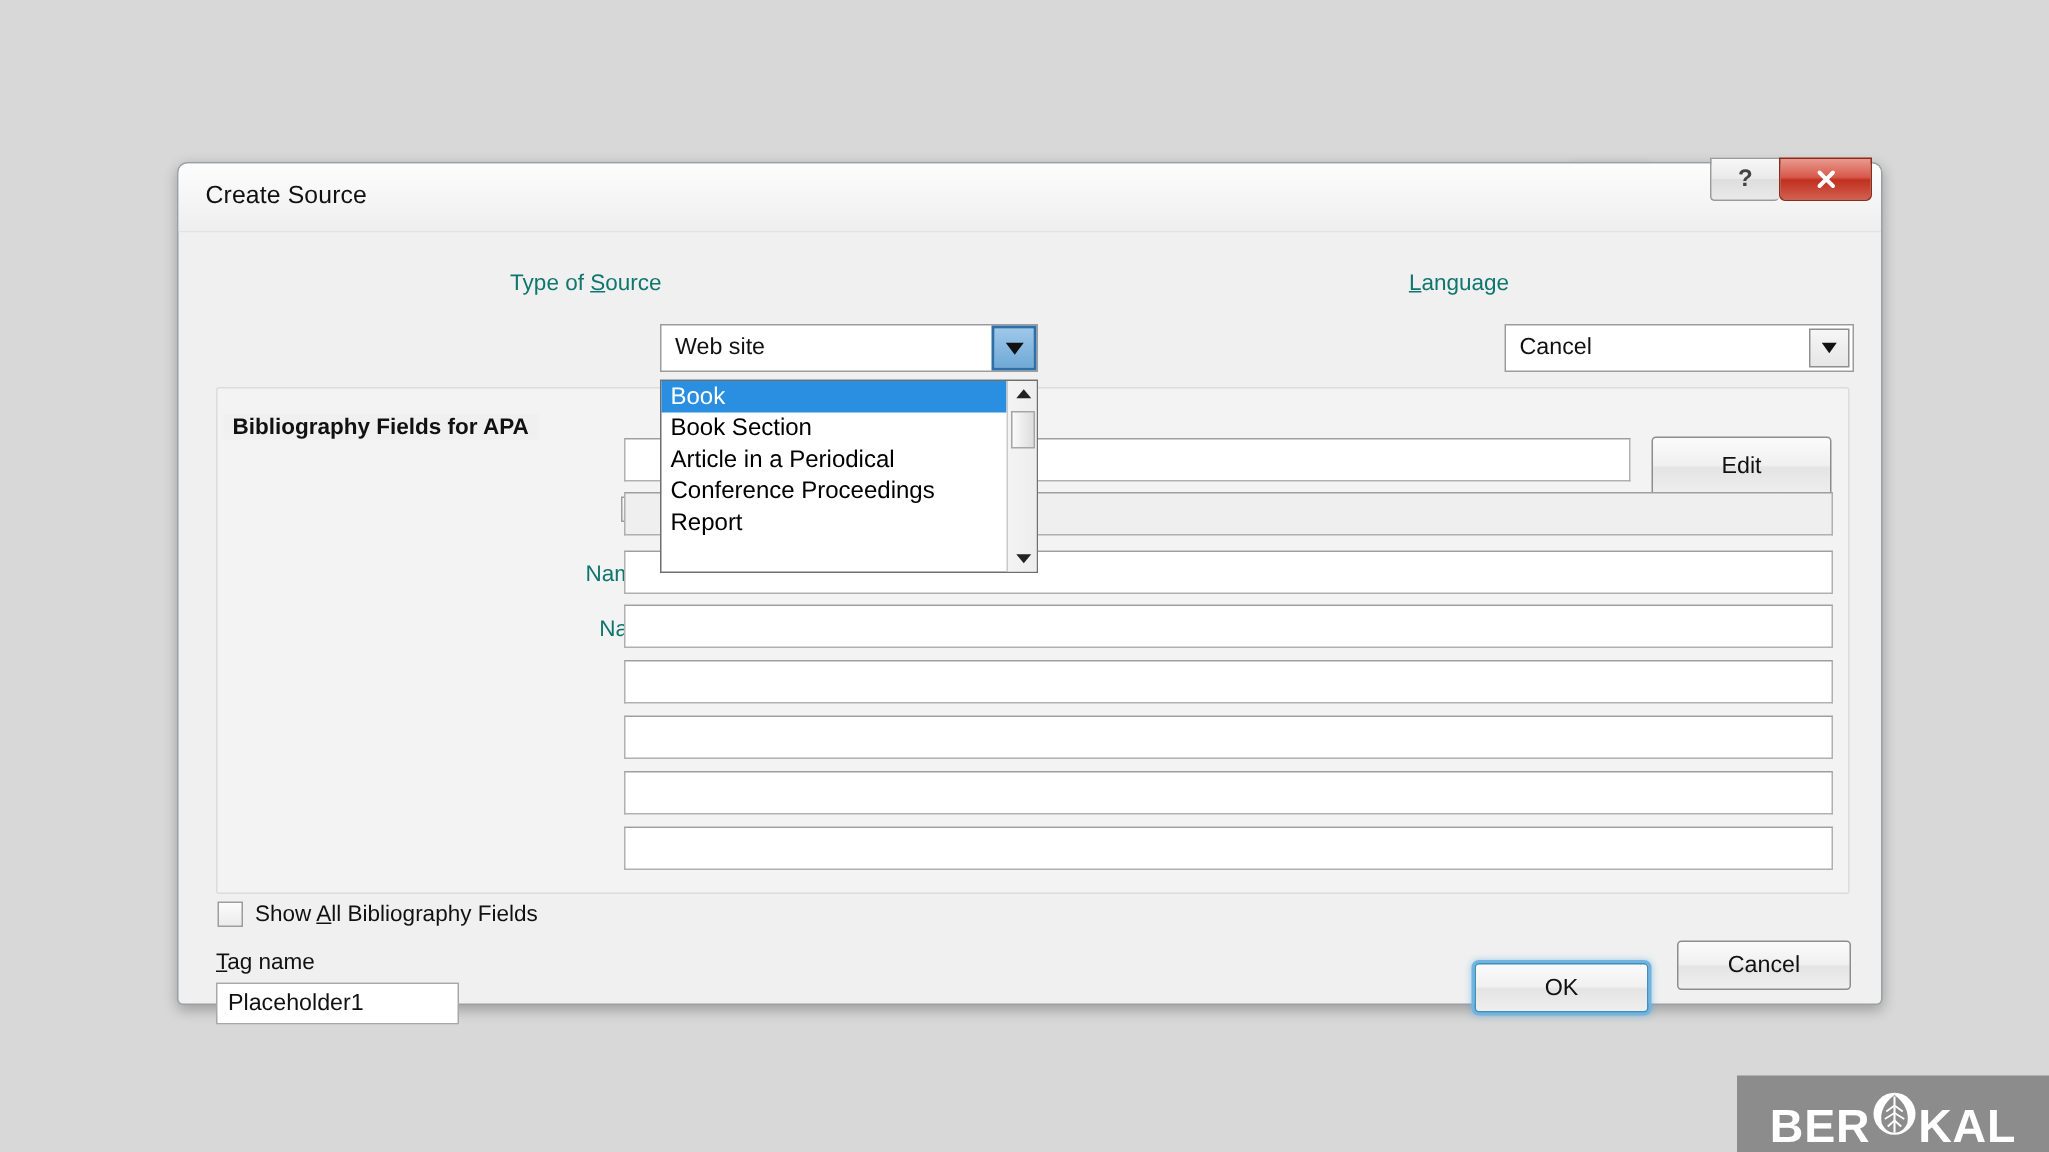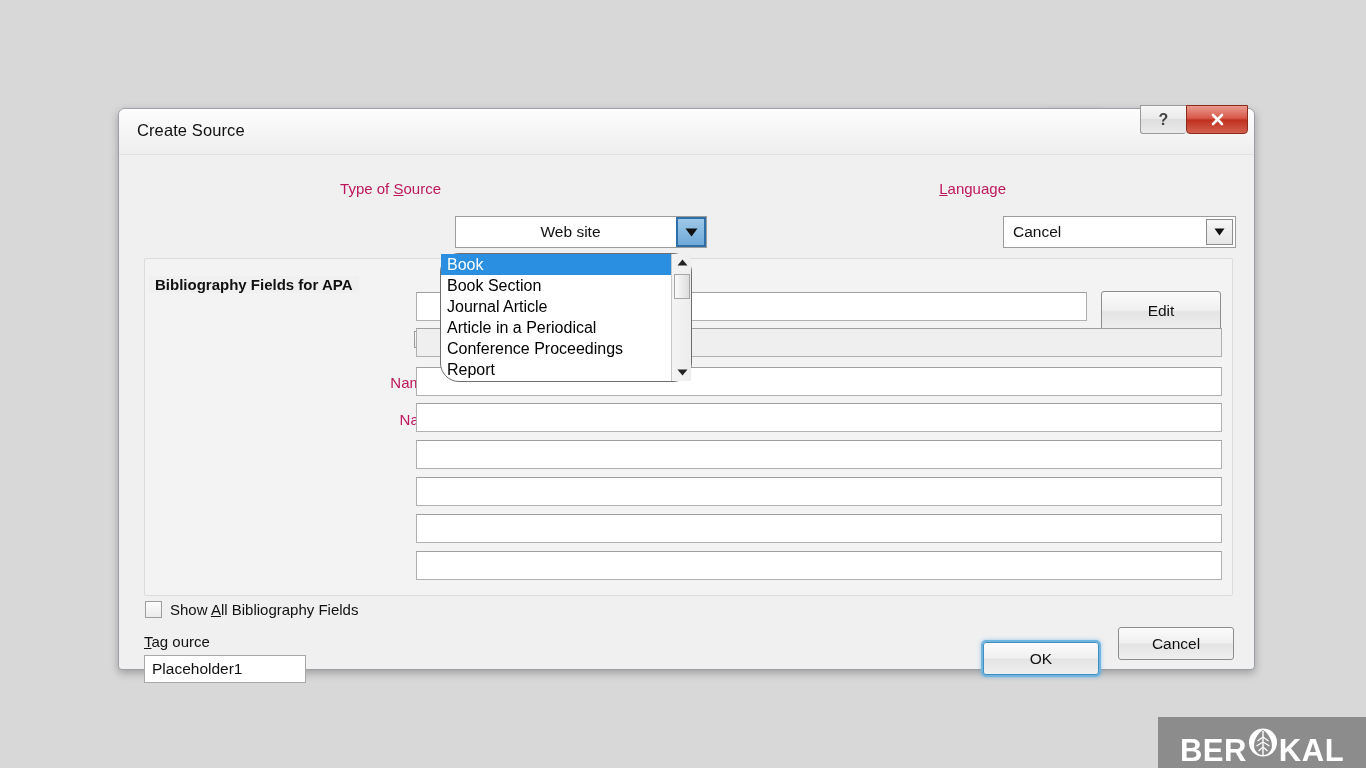--- a/index.html
+++ b/index.html
@@ -69,21 +69,21 @@
   }
   .win-btn svg { display: block; }
 
   .dlg-body { position: relative; padding: 0; }
 
   
   .row-label {
     position: absolute;
     text-align: right;
     font-size: 15px;
-    color: #be185d;
+    color: #0f766e;
   }
   .field {
     position: absolute;
     background: #fff;
     border: 1px solid #b0b0b0;
     border-top-color: #9f9f9f;
     height: 29px;
   }
   .combo {
     position: absolute;
@@ -226,21 +226,21 @@
             <path d="M3 3 L12 12 M12 3 L3 12" stroke="#ffffff" stroke-width="2.6" stroke-linecap="round" fill="none"></path>
           </svg>
         </div>
       </div>
     </div>
 
     <div class="dlg-body">
 
       <div class="row-label" style="left:170px; top:25px; width:152px;">Type of <span class="underline">S</span>ource</div>
 
-      <div class="combo" style="left:336px; top:62px; width:252px; top:61px;text-align:center;">
+      <div class="combo" style="left:321px; top:62px; width:252px; top:61px;">
         <span class="combo-text">Web site</span>
         <span class="combo-arrow active">
           <svg width="13" height="9" viewBox="0 0 13 9">
             <path d="M0.5 0.5 L12.5 0.5 L6.5 8.5 Z" fill="#111"></path>
           </svg>
         </span>
       </div>
 
       <div class="row-label" style="left:770px; top:25px; width:117px;"><span class="underline">L</span>anguage</div>
 
@@ -277,31 +277,30 @@
 
       <div class="row-label" style="left:110px; top:366px; width:292px;">Day</div>
       <div class="field" style="left:297px; top:359px; width:806px;"></div>
 
       <div class="row-label" style="left:110px; top:403px; width:292px;">URL</div>
       <div class="field" style="left:297px; top:396px; width:806px;"></div>
 
       <div class="cbox" style="left:26px; top:446px;"></div>
       <div class="cbox-label" style="left:51px; top:446px;"><span>Show </span><span class="underline">A</span><span>ll Bibliography Fields</span></div>
 
-      <div class="tagname-label" style="left:25px; top:478px;"><span class="underline">T</span><span>ag ource</span></div>
+      <div class="tagname-label" style="left:25px; top:478px;"><span class="underline">T</span><span>ag name</span></div>
       <div class="tag-input" style="left:25px; top:500px; width:162px; height:28px;">Placeholder1</div>
 
       <div class="btn default" style="left:864px; top:487px; width:116px; height:33px;">OK</div>
       <div class="btn" style="left:999px; top:472px; width:116px; height:33px;">Cancel</div>
 
-      <div class="dropdown" style="left:321px; top:98px; width:252px; height:129px;border-radius:19px;">
+      <div class="dropdown" style="left:321px; top:98px; width:252px; height:129px;">
         <div class="dd-items">
           <div class="dd-item sel">Book</div>
           <div class="dd-item">Book Section</div>
-          <div class="dd-item">Journal Article</div>
           <div class="dd-item">Article in a Periodical</div>
           <div class="dd-item">Conference Proceedings</div>
           <div class="dd-item">Report</div>
         </div>
         <div class="dd-scroll">
           <div class="dd-arrow up">
             <svg width="11" height="7" viewBox="0 0 11 7">
               <path d="M5.5 0.5 L10.5 6.5 L0.5 6.5 Z" fill="#222"></path>
             </svg>
           </div>

